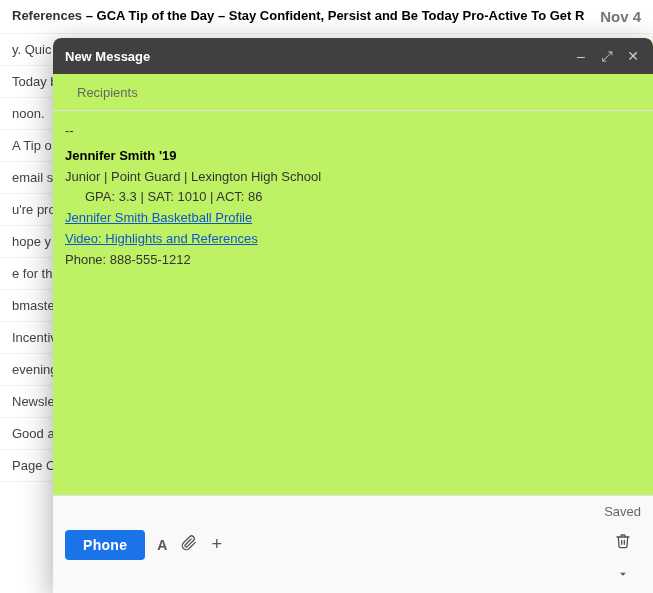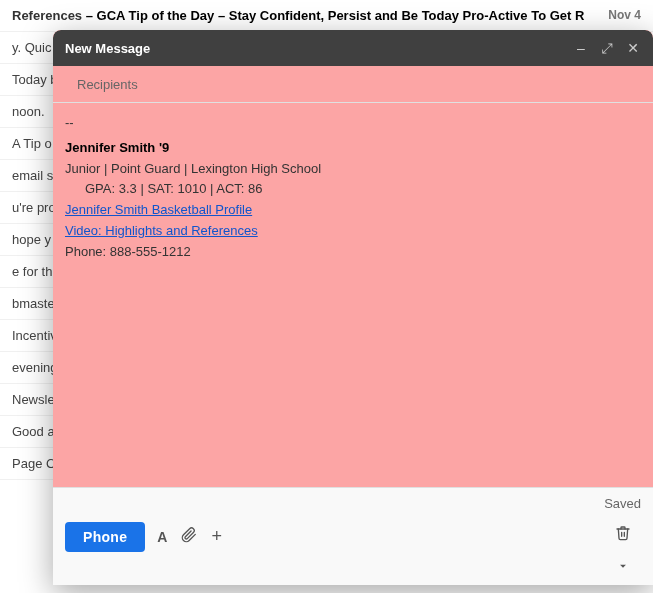--- a/index.html
+++ b/index.html
@@ -27,32 +27,32 @@
       font-size: 13px;
       color: #444;
       white-space: nowrap;
       overflow: hidden;
       text-overflow: ellipsis;
     }
     .bg-row.bold { font-weight: bold; color: #000; }
     .bg-row .date {
       float: right;
       color: #777;
-      font-size: 12px;
+      font-size: 15px;
     }
     .bg-row .sender { color: #333; }
 
     
     .compose-window {
       position: absolute;
-      bottom: 8px;
+      bottom: 0;
       right: 0;
       width: 600px;
       height: 555px;
-      background: #fca5a5;
+      background: #bef264;
       border-radius: 8px 8px 0 0;
       box-shadow: 0 8px 32px rgba(0,0,0,0.35);
       z-index: 20;
       display: flex;
       flex-direction: column;
       overflow: hidden;
     }
 
     
     .compose-header {
@@ -233,21 +233,21 @@
 
   <div class="compose-fields">
     <div class="compose-field">
       <span class="field-label">Recipients</span>
       <input class="field-input" type="text" value="" style="">
     </div>
   </div>
 
   <div class="compose-body">
     <div class="dash-line">--</div>
-    <div class="sig-name">Jennifer Smith '9</div>
+    <div class="sig-name">Jennifer Smith '19</div>
     <div class="sig-line">Junior | Point Guard | Lexington High School</div>
     <div class="sig-gpa">GPA: 3.3 | SAT: 1010 | ACT: 86</div>
     <div>
       <a class="sig-link" href="#">Jennifer Smith Basketball Profile</a>
     </div>
     <div>
       <a class="sig-link" href="#">Video: Highlights and References</a>
     </div>
     <div class="sig-phone">Phone: 888-555-1212</div>
   </div>

